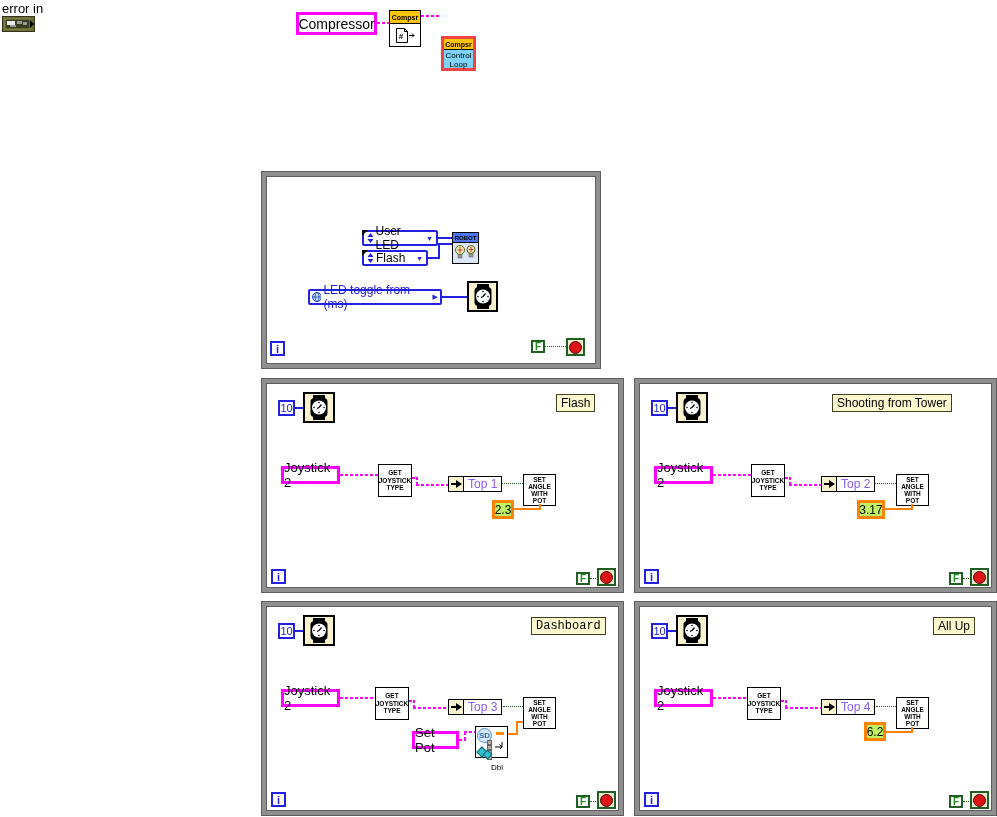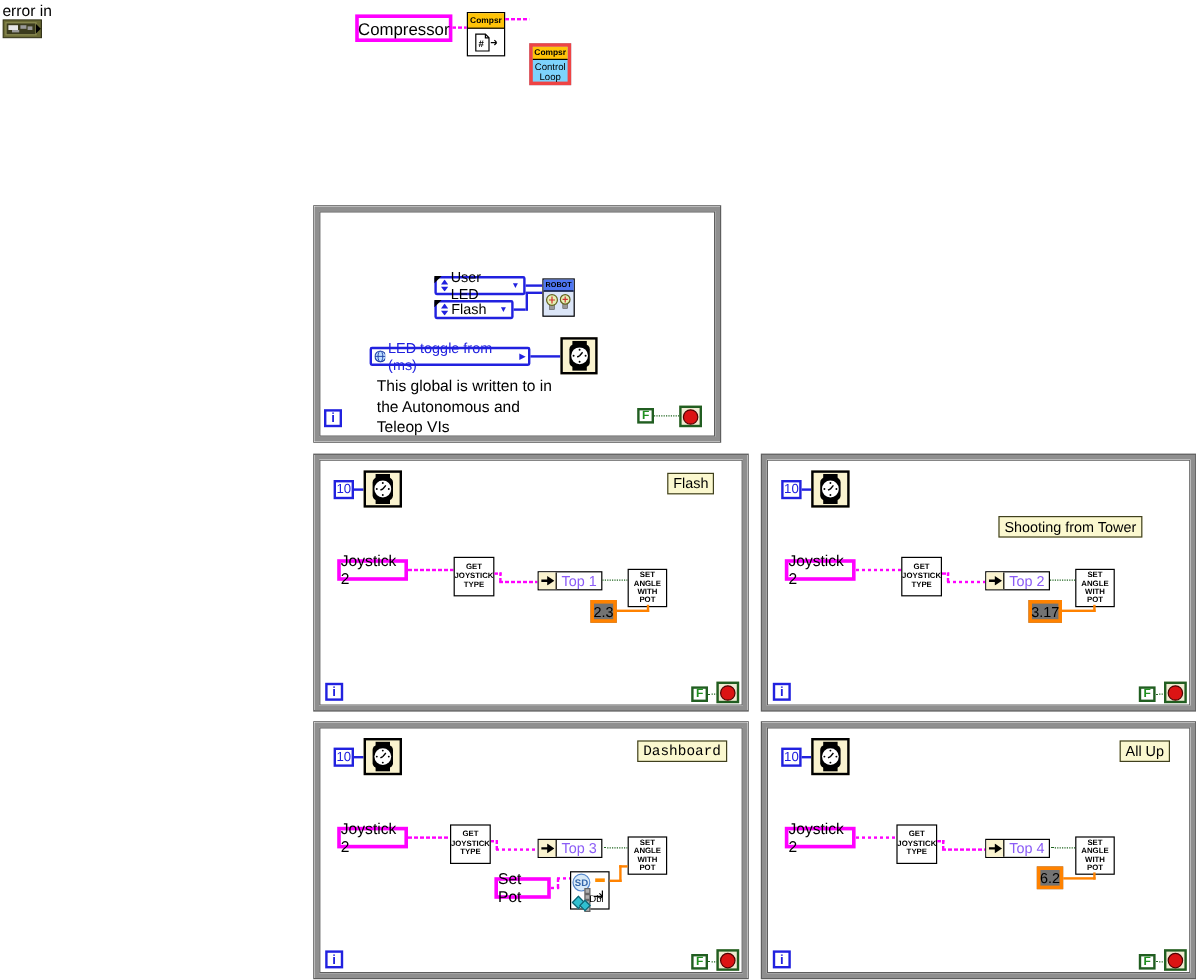--- a/index.html
+++ b/index.html
@@ -17,21 +17,21 @@
   .wh-blue{height:2px;background:#2121DF;}
   .wv-blue{width:2px;background:#2121DF;}
   .wh-green{height:1px;border-top:1px dotted #1E641E;}
   .wh-orange{height:2px;background:#FF8200;}
   .wv-orange{width:2px;background:#FF8200;}
   
   .const-blue{position:absolute;box-sizing:border-box;border:2px solid #2121DF;background:#fff;
               color:#2121DF;font-size:11px;display:flex;align-items:center;justify-content:center;}
   .const-magenta{position:absolute;box-sizing:border-box;border:3px solid #FF00FF;background:#fff;
               color:#000;font-size:13px;display:flex;align-items:center;justify-content:center;}
-  .const-orange{position:absolute;box-sizing:border-box;border:3px solid #FF8200;background:#737373;
+  .const-orange{position:absolute;box-sizing:border-box;border:3px solid #FF8200;background:#bef264;
               color:#000;font-size:12px;display:flex;align-items:center;justify-content:center;}
   .iter{position:absolute;box-sizing:border-box;width:15px;height:15px;border:2px solid #2121DF;background:#fff;
         color:#2121DF;font-size:11px;font-weight:bold;display:flex;align-items:center;justify-content:center;}
   .fconst{position:absolute;box-sizing:border-box;width:14px;height:13px;border:2px solid #215E21;background:#fff;
         color:#1F8F1F;font-size:10px;font-weight:bold;display:flex;align-items:center;justify-content:center;}
   .stopbtn{position:absolute;box-sizing:border-box;width:19px;height:18px;border:2px solid #215E21;
         background:#F0EBD2;display:flex;align-items:center;justify-content:center;}
   .stopbtn .dot{width:11px;height:11px;border-radius:50%;background:#DC1414;border:1px solid #500000;}
   .timer{position:absolute;box-sizing:border-box;background:#FAF3CF;border:2px solid #000;
         display:flex;align-items:center;justify-content:center;}
@@ -151,23 +151,20 @@
       <rect x="3.5" y="3" width="17" height="19" rx="4" fill="#000"></rect>
       <circle cx="12" cy="12.5" r="7" fill="#fff"></circle>
       <circle cx="12" cy="7.5" r="0.8" fill="#000"></circle>
         <circle cx="12" cy="17.5" r="0.8" fill="#000"></circle>
       <circle cx="7" cy="12.5" r="0.8" fill="#000"></circle>
         <circle cx="17" cy="12.5" r="0.8" fill="#000"></circle>
       <path d="M12 12.5 L14.5 9.5 M12 12.5 L10 13.5" stroke="#000" stroke-width="1.2" fill="none"></path>
     </svg>
   </div>
 
-  <div class="comment pre" style="left:314px;top:313px;">This global is written to in
-the Autonomous and
-Teleop VIs</div>
 
   <div class="iter" style="left:270px;top:341px;">i</div>
   <div class="fconst" style="left:531px;top:340px;">F</div>
   <div class="w wh-green" style="left:545px;top:346px;width:21px;"></div>
   <div class="stopbtn" style="left:566px;top:338px;">
       <div class="dot"></div>
     </div>
 
   <div class="loop" style="left:262px;top:379px;width:361px;height:213px;"></div>
   <div class="const-blue" style="left:278px;top:400px;width:17px;height:16px;">10</div>
@@ -227,21 +224,21 @@
         <rect x="6" y="21" width="12" height="4" fill="#000"></rect>
       <rect x="3.5" y="3" width="17" height="19" rx="4" fill="#000"></rect>
         <circle cx="12" cy="12.5" r="7" fill="#fff"></circle>
       <circle cx="12" cy="7.5" r="0.8" fill="#000"></circle>
         <circle cx="12" cy="17.5" r="0.8" fill="#000"></circle>
       <circle cx="7" cy="12.5" r="0.8" fill="#000"></circle>
         <circle cx="17" cy="12.5" r="0.8" fill="#000"></circle>
       <path d="M12 12.5 L14.5 9.5 M12 12.5 L10 13.5" stroke="#000" stroke-width="1.2" fill="none"></path>
     </svg>
   </div>
-  <div class="lbl" style="left:832px;top:394px;margin-top:36px;">Shooting from Tower</div>
+  <div class="lbl" style="left:832px;top:394px;">Shooting from Tower</div>
   <div class="const-magenta" style="left:654px;top:466px;width:59px;height:18px;">Joystick 2</div>
   <div class="w wh-pink" style="left:713px;top:474px;width:38px;"></div>
   <div class="subvi pre" style="left:751px;top:464px;width:34px;height:33px;">GET
 JOYSTICK
 TYPE</div>
   <div class="w wh-pink" style="left:785px;top:477px;width:6px;"></div>
   <div class="w wv-pink" style="left:789px;top:477px;height:9px;"></div>
   <div class="w wh-pink" style="left:789px;top:484px;width:32px;"></div>
   <div class="topnode" style="left:821px;top:476px;">
     <div class="arr">
@@ -317,21 +314,21 @@
         <div></div>
         <div></div>
         <div></div>
         <div></div>
       </div>
     <svg class="abs" style="left:18px;top:13px;" width="12" height="9">
       <path d="M1 7 h7 m0 0 l-2.5 -2.5 m2.5 2.5 l-2.5 2.5 M8 7 v-5" stroke="#000" fill="none"></path>
     </svg>
     <div class="diamond" style="left:2px;top:21px;"></div>
     <div class="diamond" style="left:8px;top:24px;width:5px;height:5px;"></div>
-    <div class="abs" style="left:15px;top:18px;font-size:8px;">Dbl</div>
+    <div class="abs" style="left:15px;top:36px;font-size:8px;">Dbl</div>
   </div>
   <div class="w wh-orange" style="left:508px;top:733px;width:10px;"></div>
   <div class="w wv-orange" style="left:516px;top:721px;height:14px;"></div>
   <div class="w wh-orange" style="left:516px;top:721px;width:7px;"></div>
   <div class="iter" style="left:271px;top:792px;">i</div>
   <div class="fconst" style="left:576px;top:795px;">F</div>
   <div class="w wh-green" style="left:590px;top:801px;width:8px;"></div>
   <div class="stopbtn" style="left:597px;top:791px;">
       <div class="dot"></div>
     </div>

